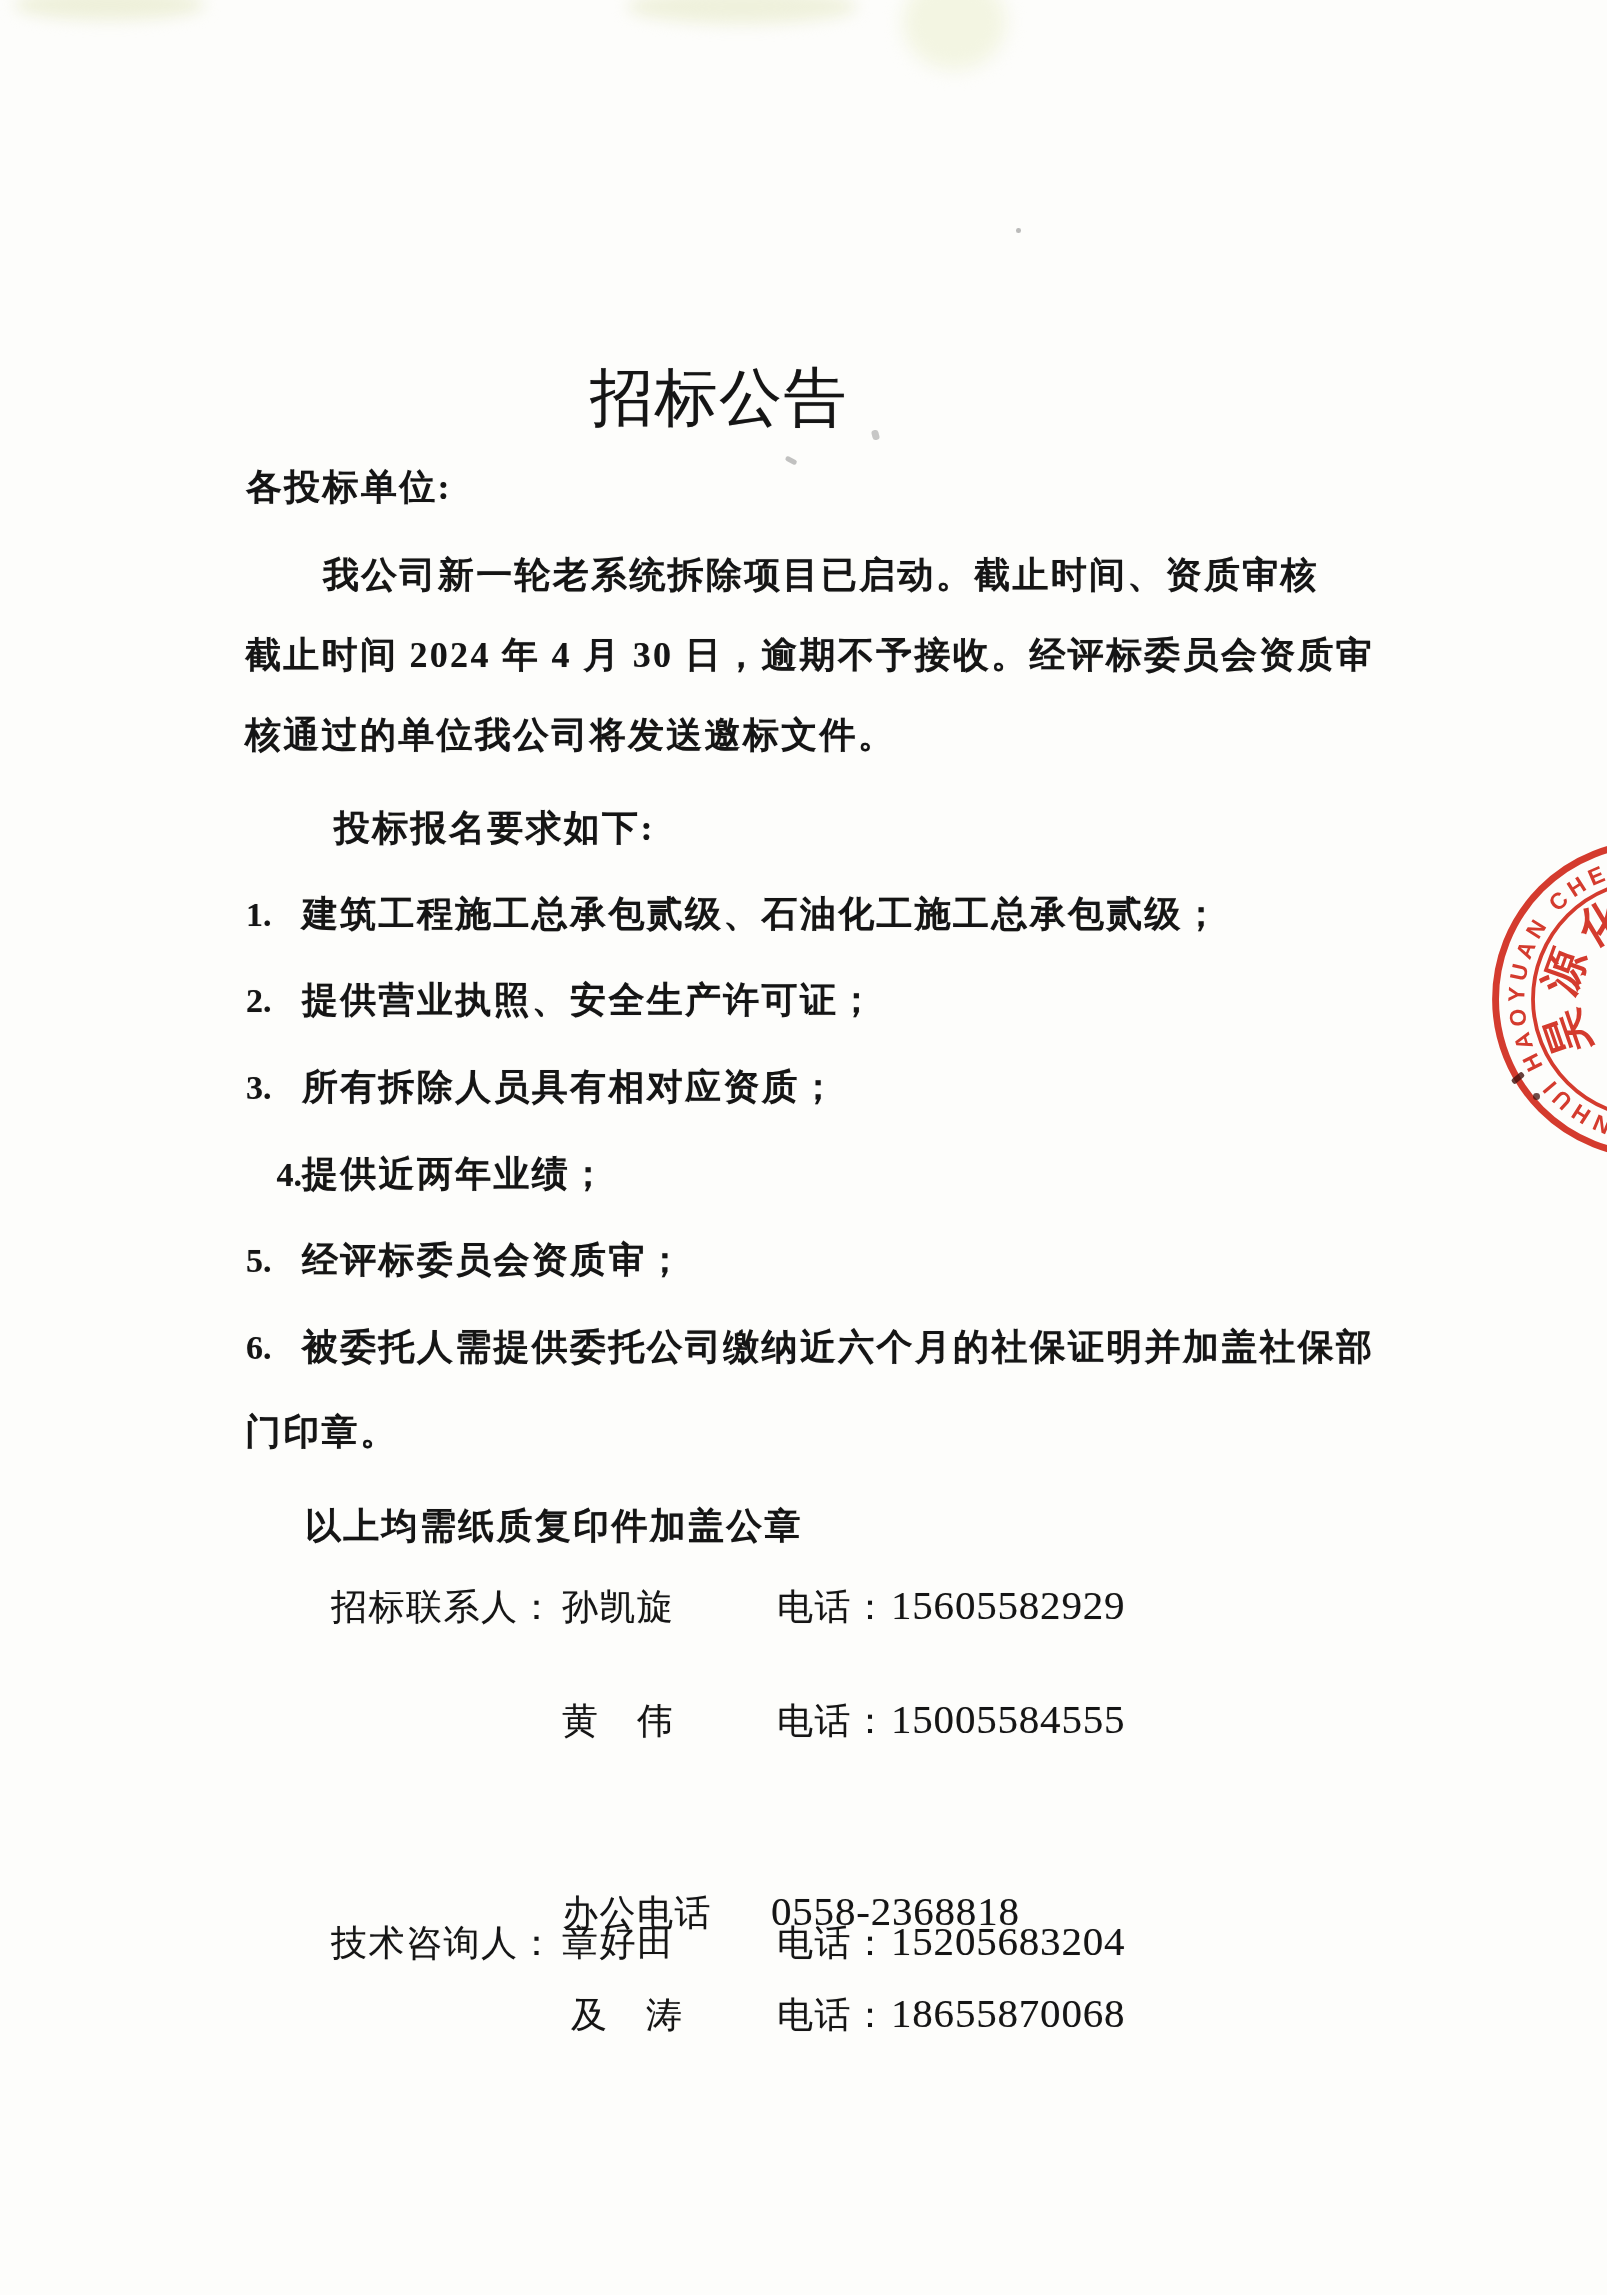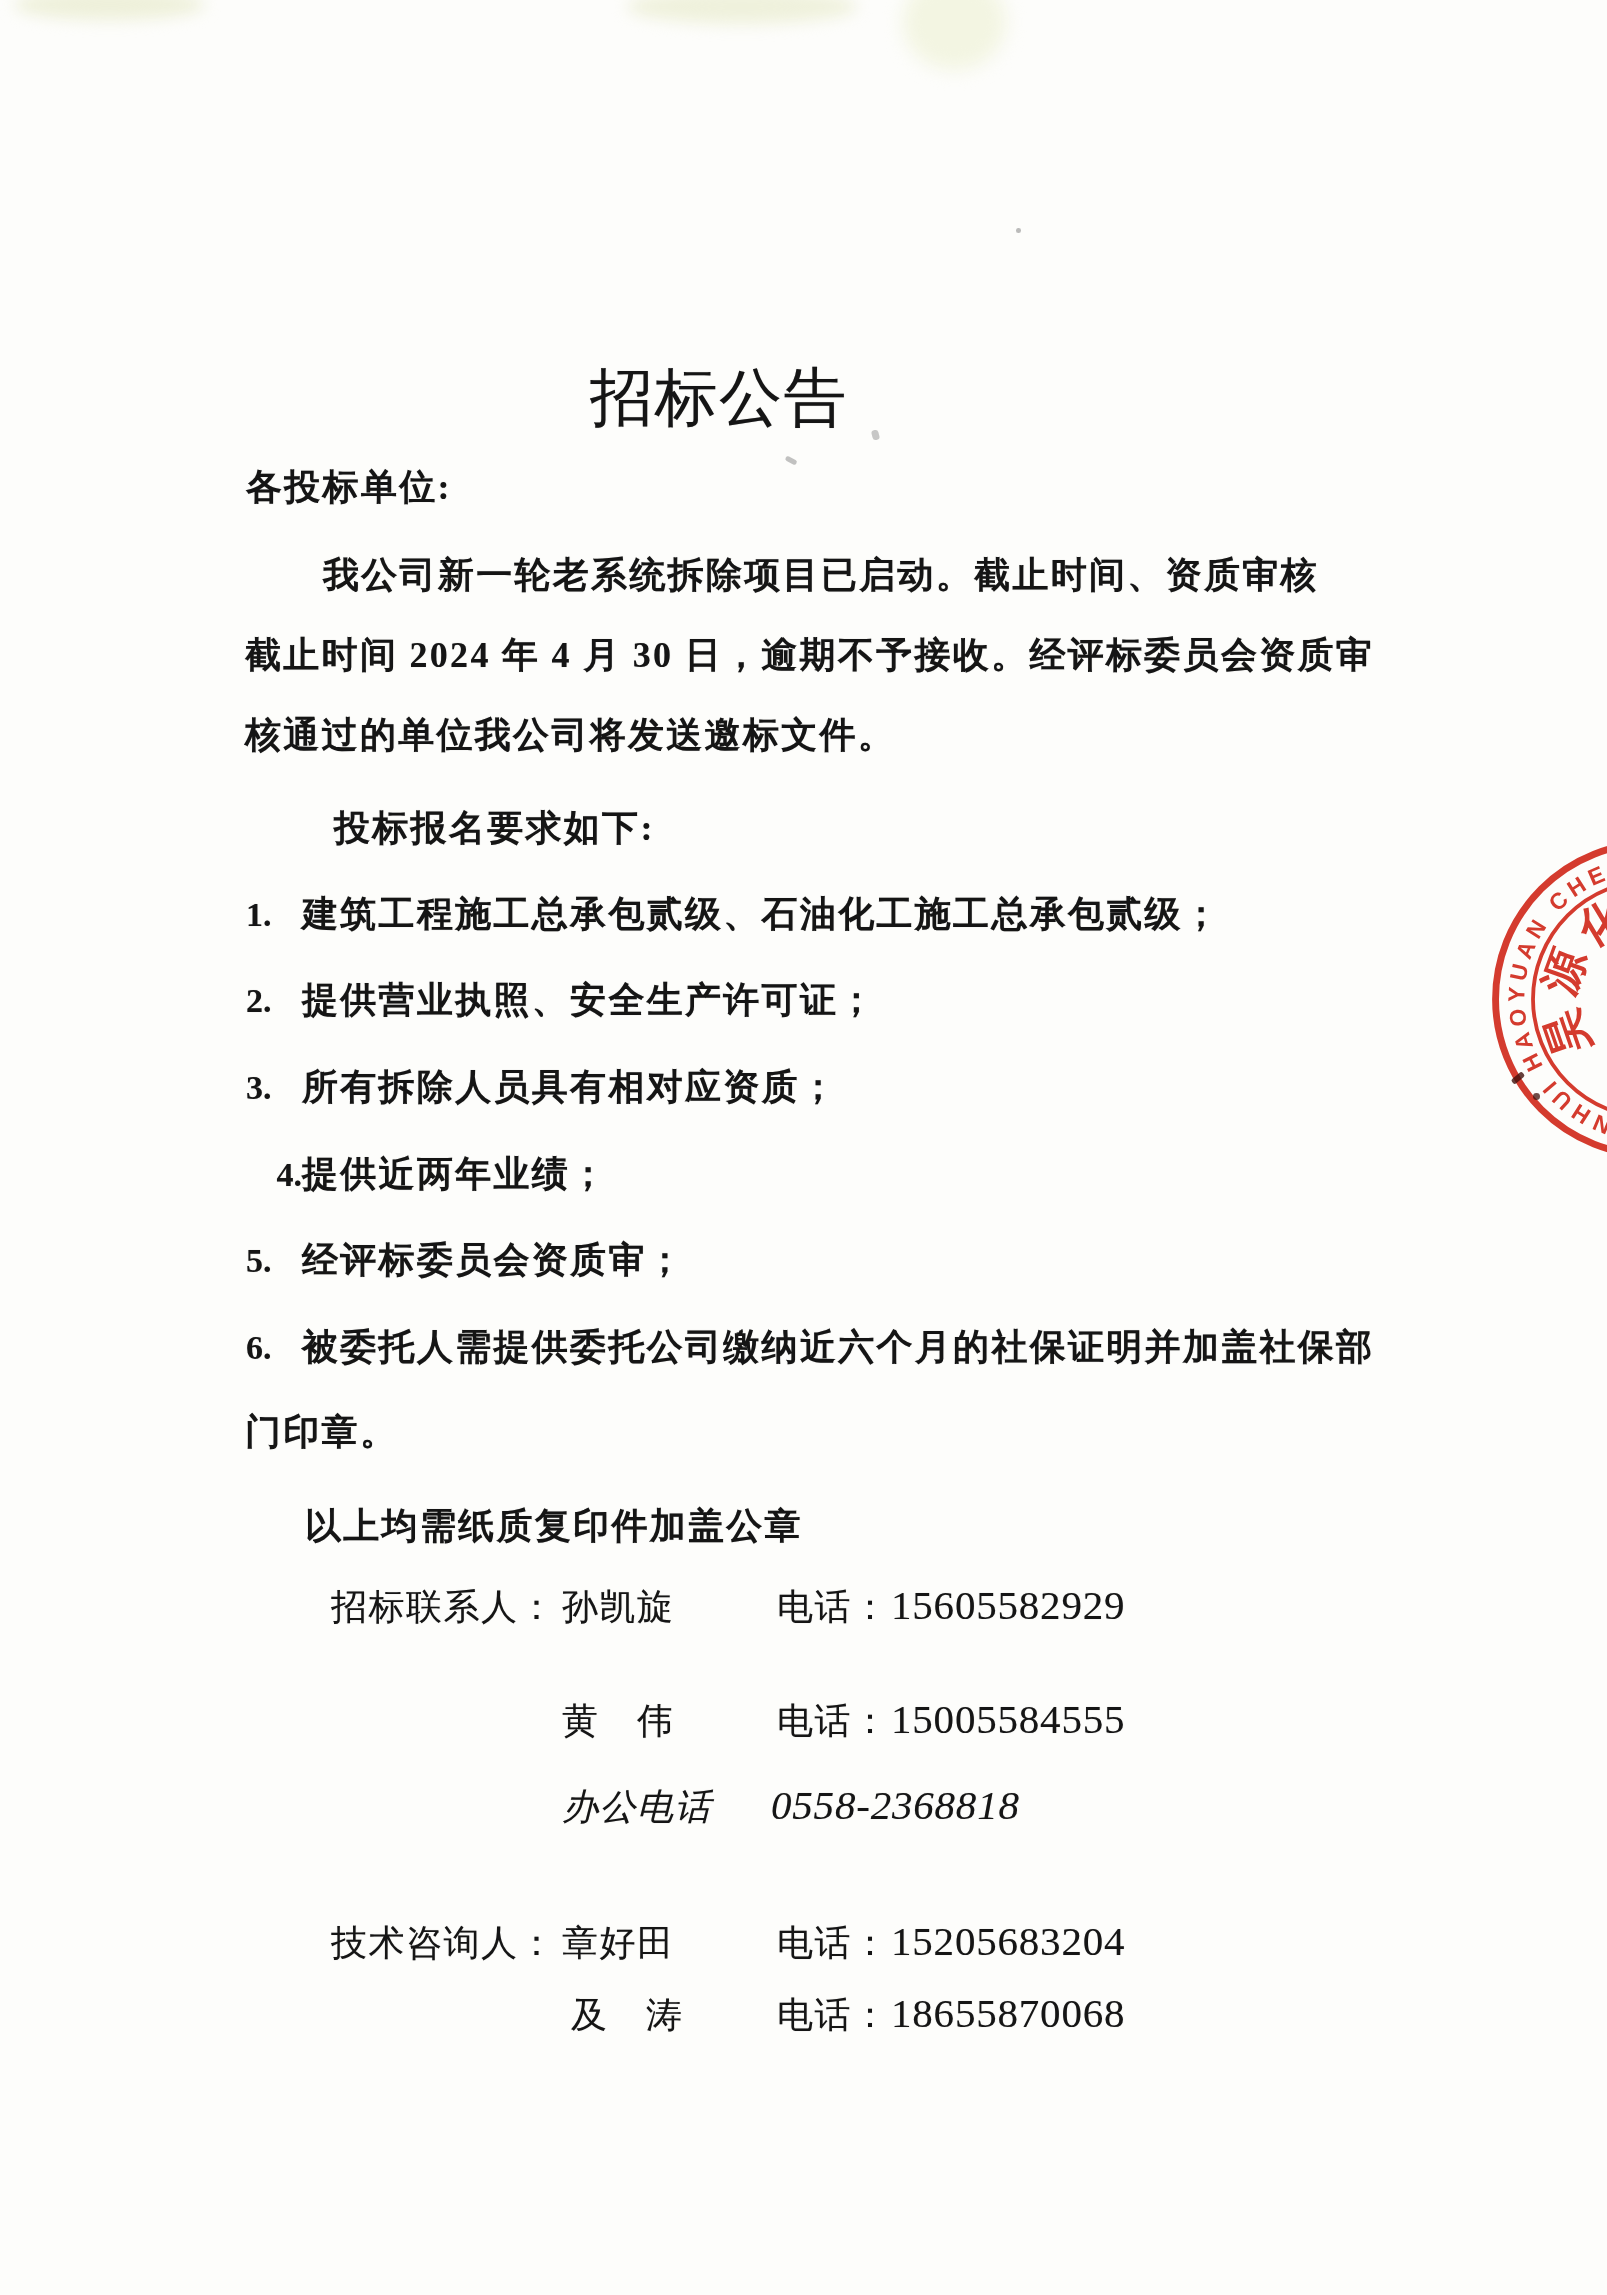--- a/index.html
+++ b/index.html
@@ -43,21 +43,21 @@
   #req-6b{top:1409px;left:245px;}
   #note{top:1503px;left:305px;}
   .req .num{
     display:inline-block;width:56px;
     font-size:34px;letter-spacing:0;
   }
   
   .contact{position:absolute;left:0;width:1301px;height:54px;letter-spacing:1.5px;}
   #contact-1{top:1584px;}
   #contact-2{top:1698px;}
-  #contact-3{top:1784px;font-style:italic;}
+  #contact-3{top:1890px;}
   #contact-4{top:1920px;}
   #contact-5{top:1992px;}
   .contact span{position:absolute;top:0;font-size:36px;line-height:47px;white-space:nowrap;text-shadow:0 0 0.8px rgba(10,10,10,.35);}
   .c-label{left:331px;}
   .c-name{left:562px;}
   .c-plabel{left:777px;}
   .c-phone{left:891px;font-size:41px !important;top:-2.3px !important;letter-spacing:0.8px;}
   .office .c-phone{left:771px;}
   #contact-5 .c-name{left:571px;}
   

